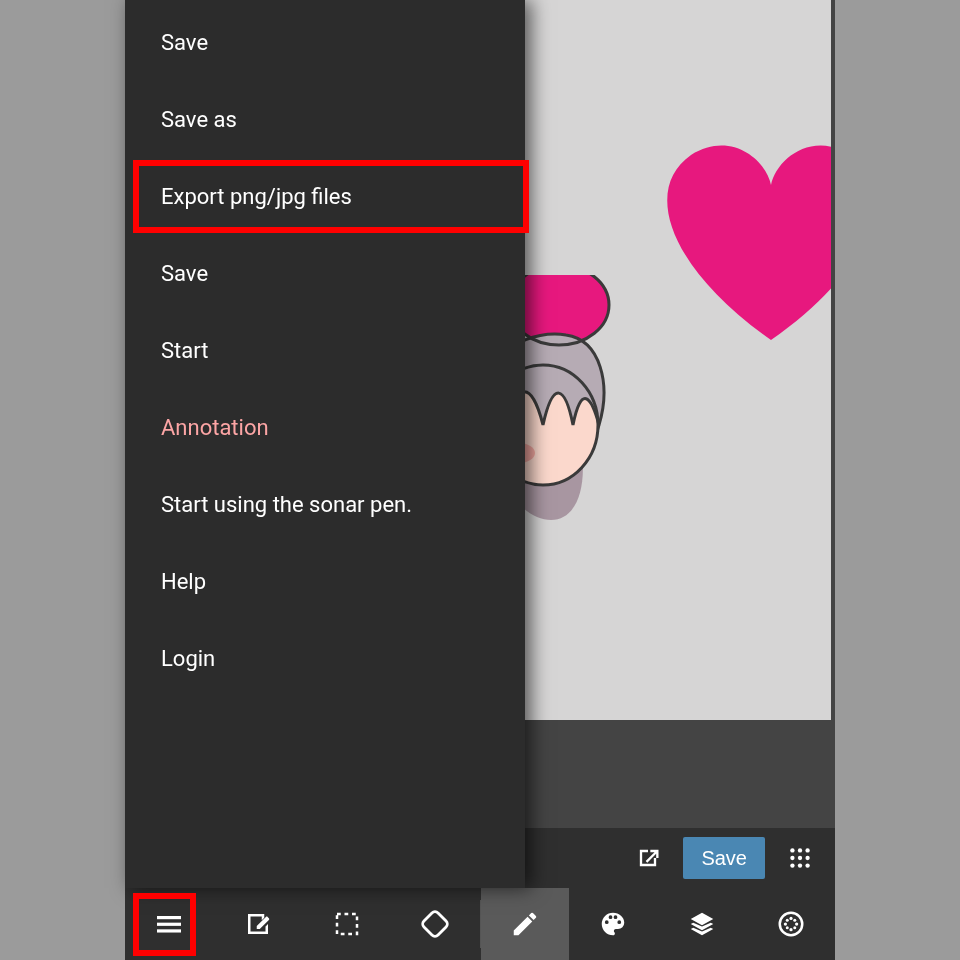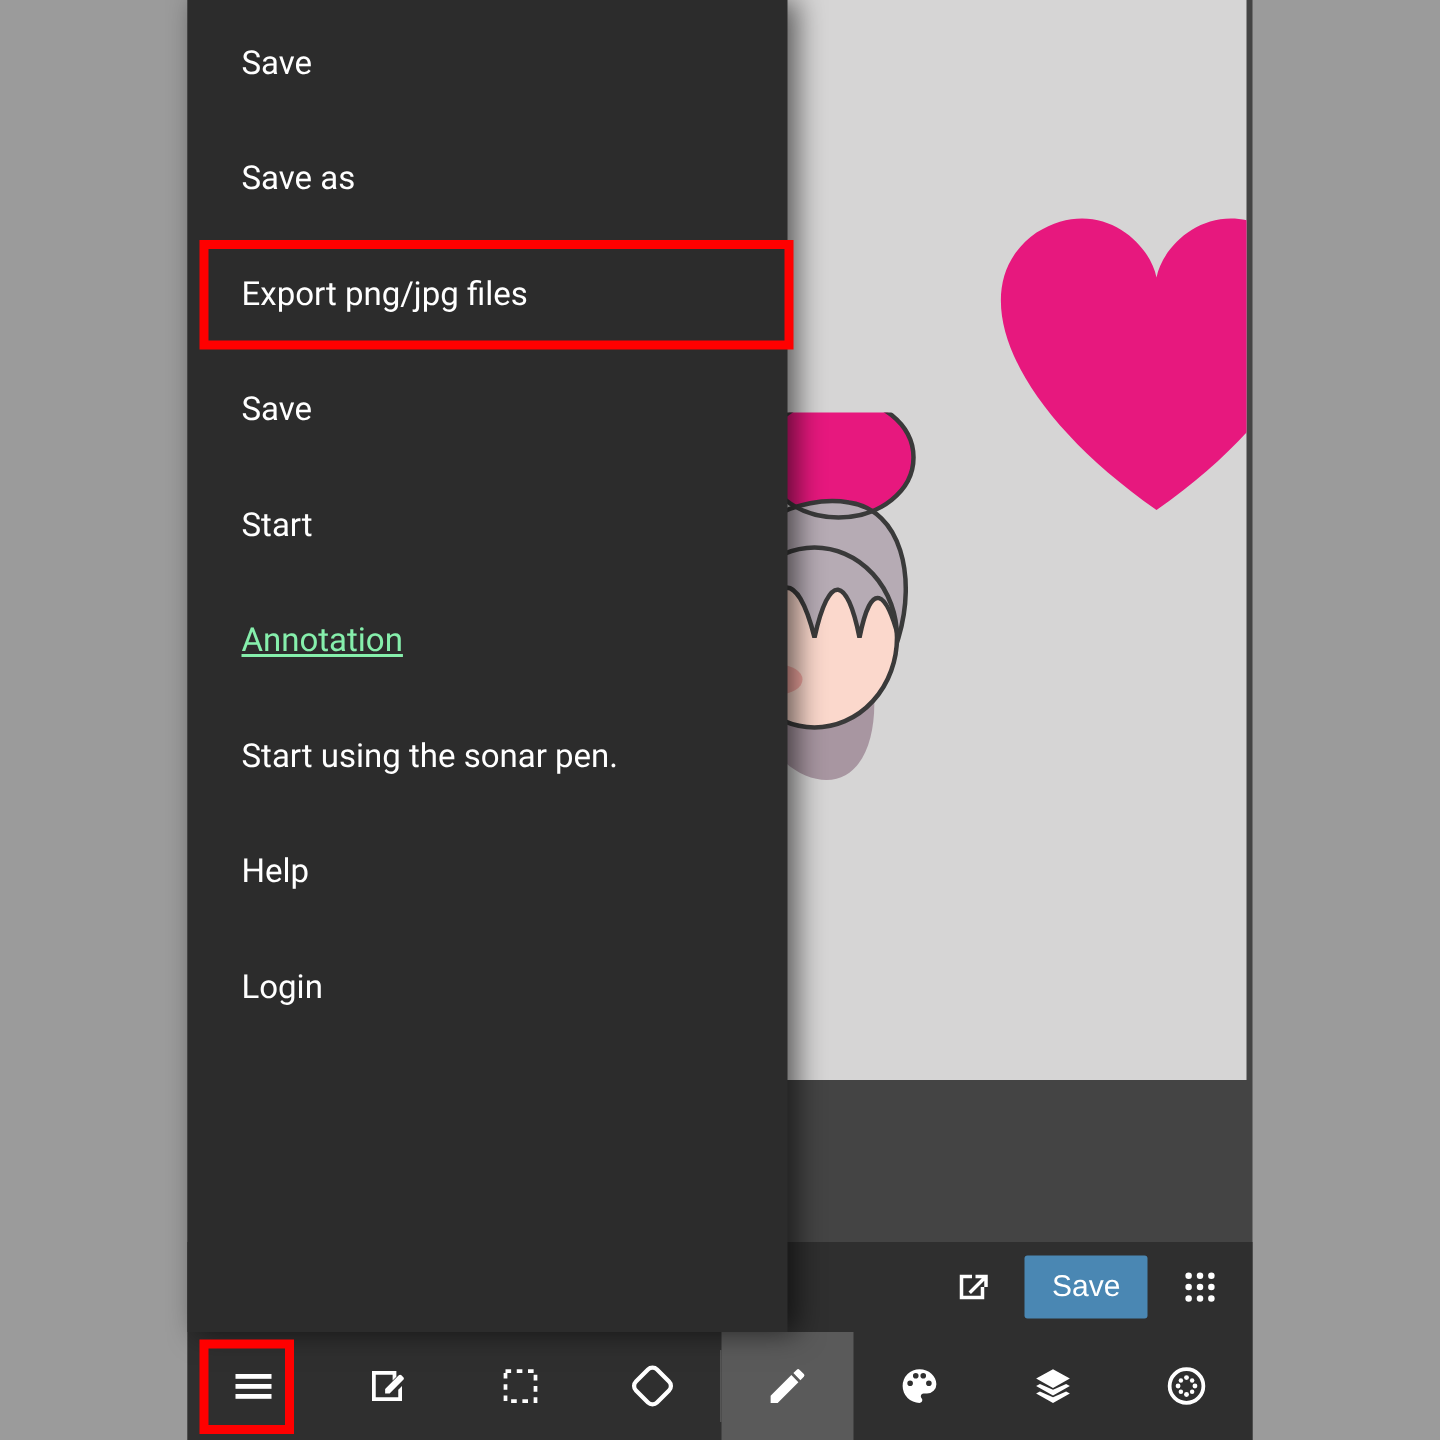--- a/index.html
+++ b/index.html
@@ -76,21 +76,21 @@
     box-shadow: 6px 0 18px rgba(0,0,0,0.6);
     display: flex; flex-direction: column;
     padding-top: 4px;
   }
   .menu-item {
     color: #fff;
     font-size: 22px;
     padding: 26px 36px;
     cursor: pointer;
   }
-  .menu-item.disabled { color: #86efac; text-decoration: underline; }
+  .menu-item.disabled { color: #fca5a5; }
 
   .highlight-box {
     position: absolute;
     border: 6px solid #ff0000;
     pointer-events: none;
   }
   #hl-export { left: 133px; top: 160px; width: 396px; height: 73px; }
   #hl-menu { left: 133px; bottom: 4px; width: 63px; height: 63px; }
 
   svg { display: block; }

